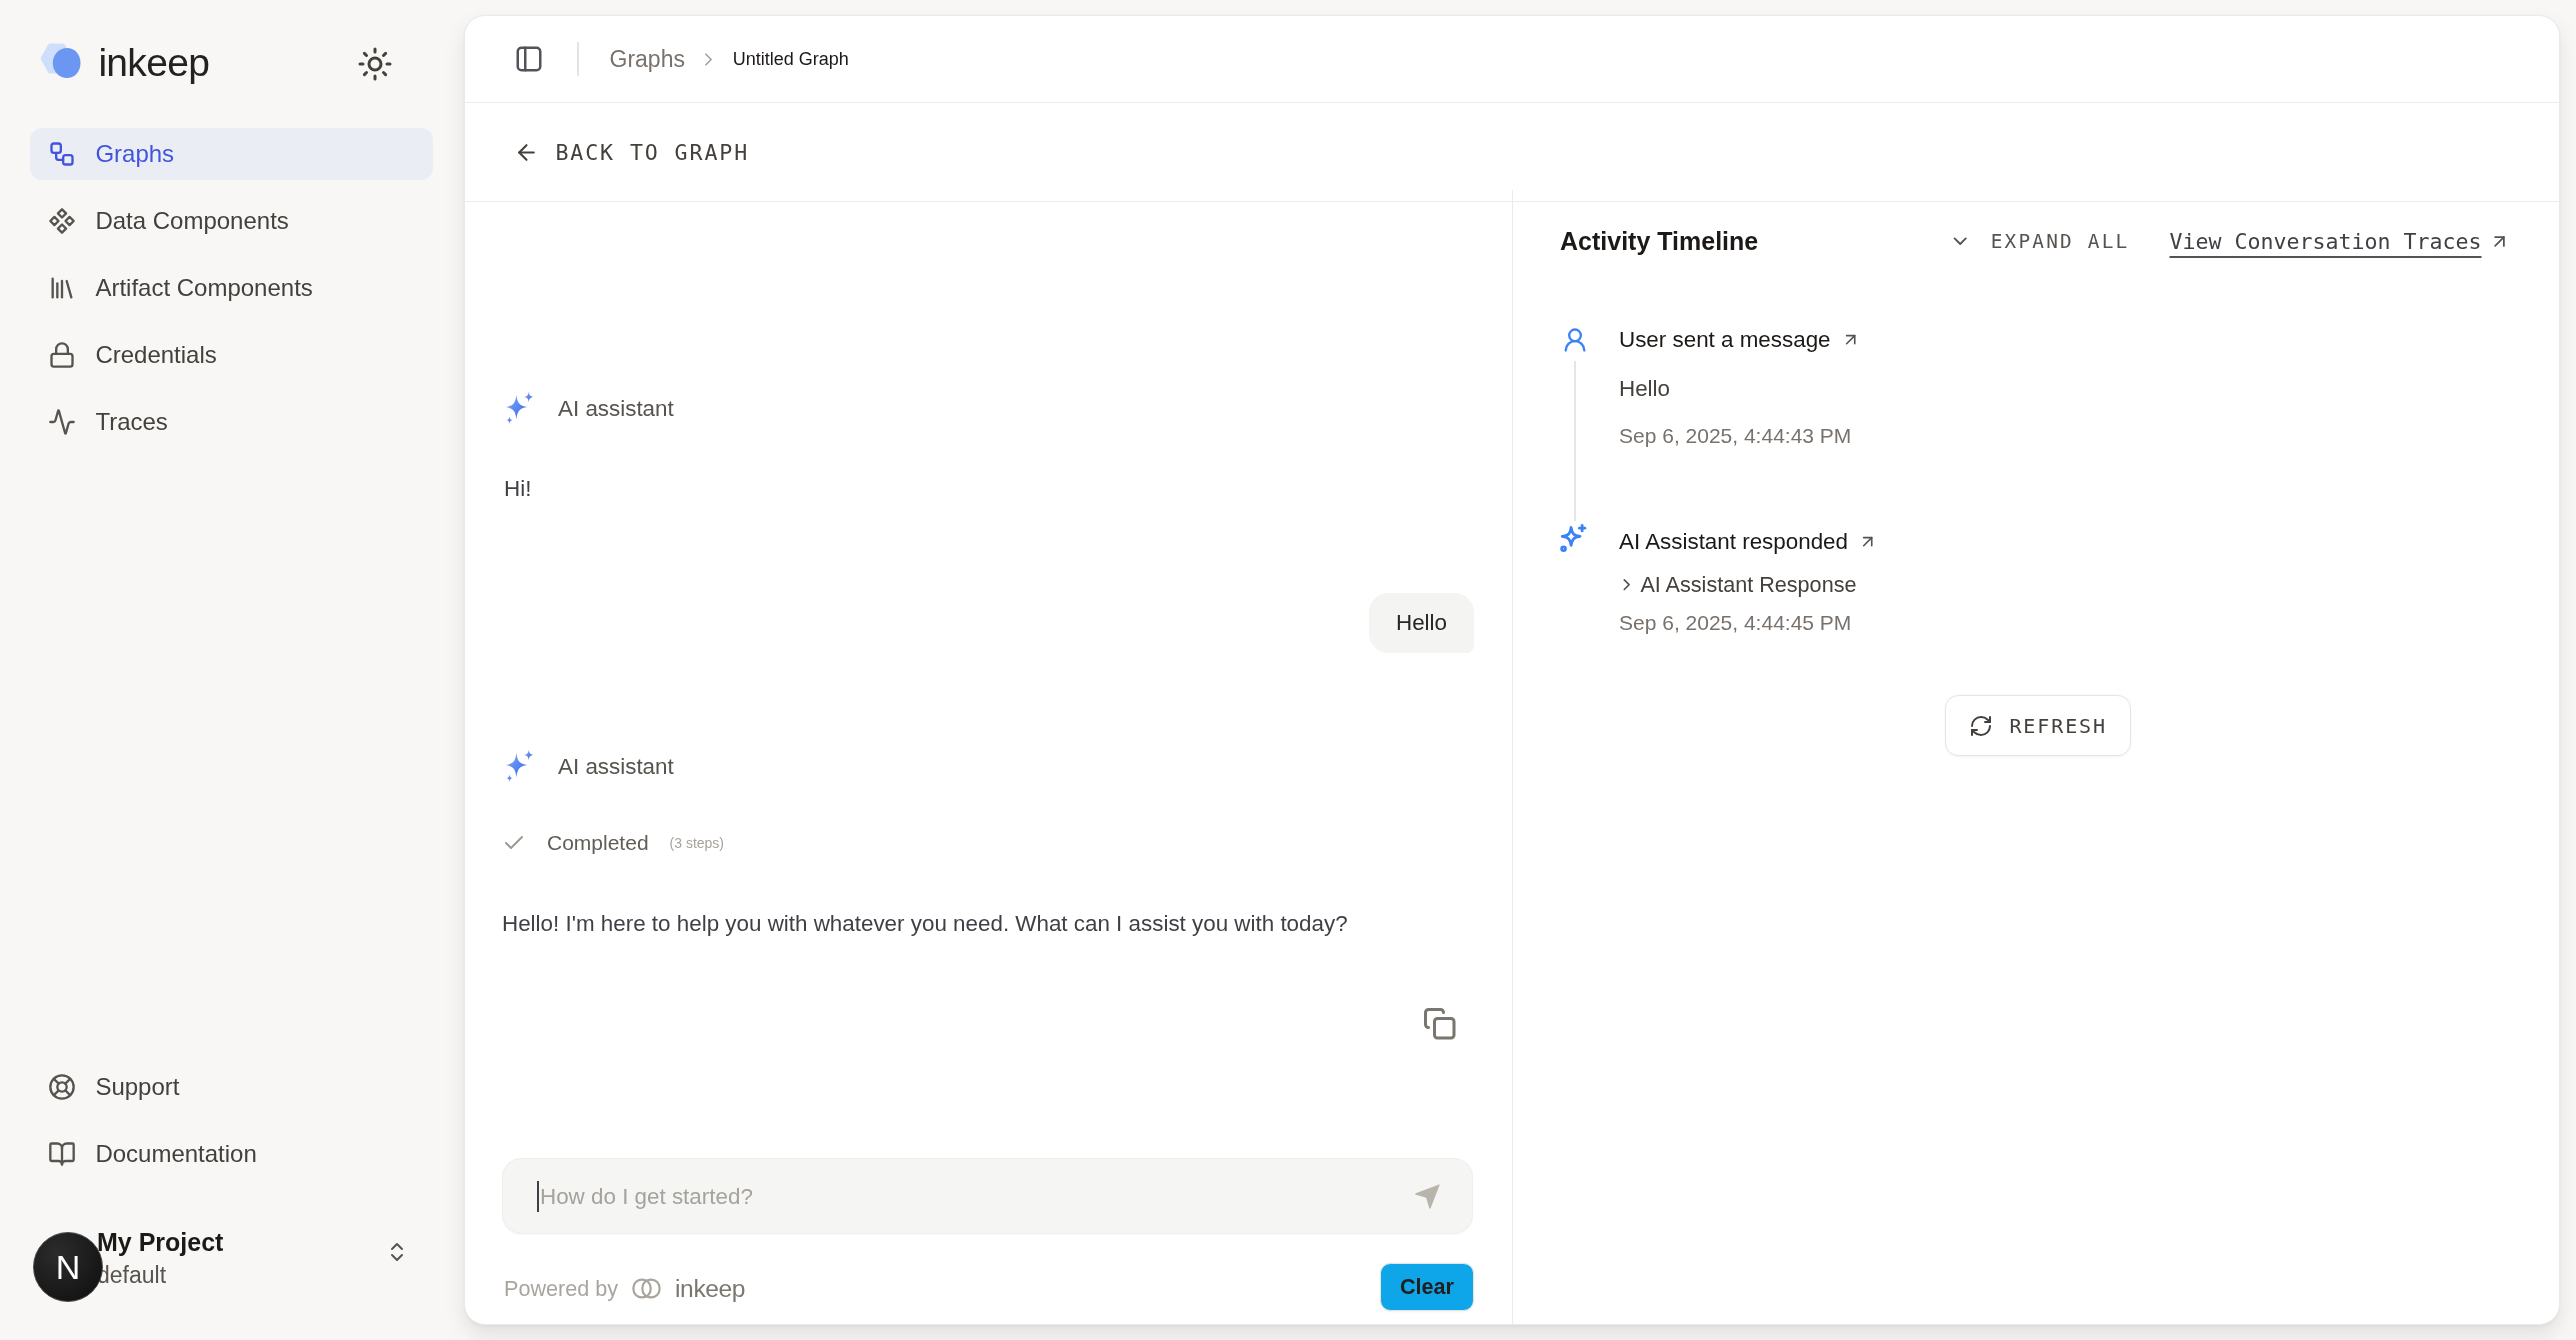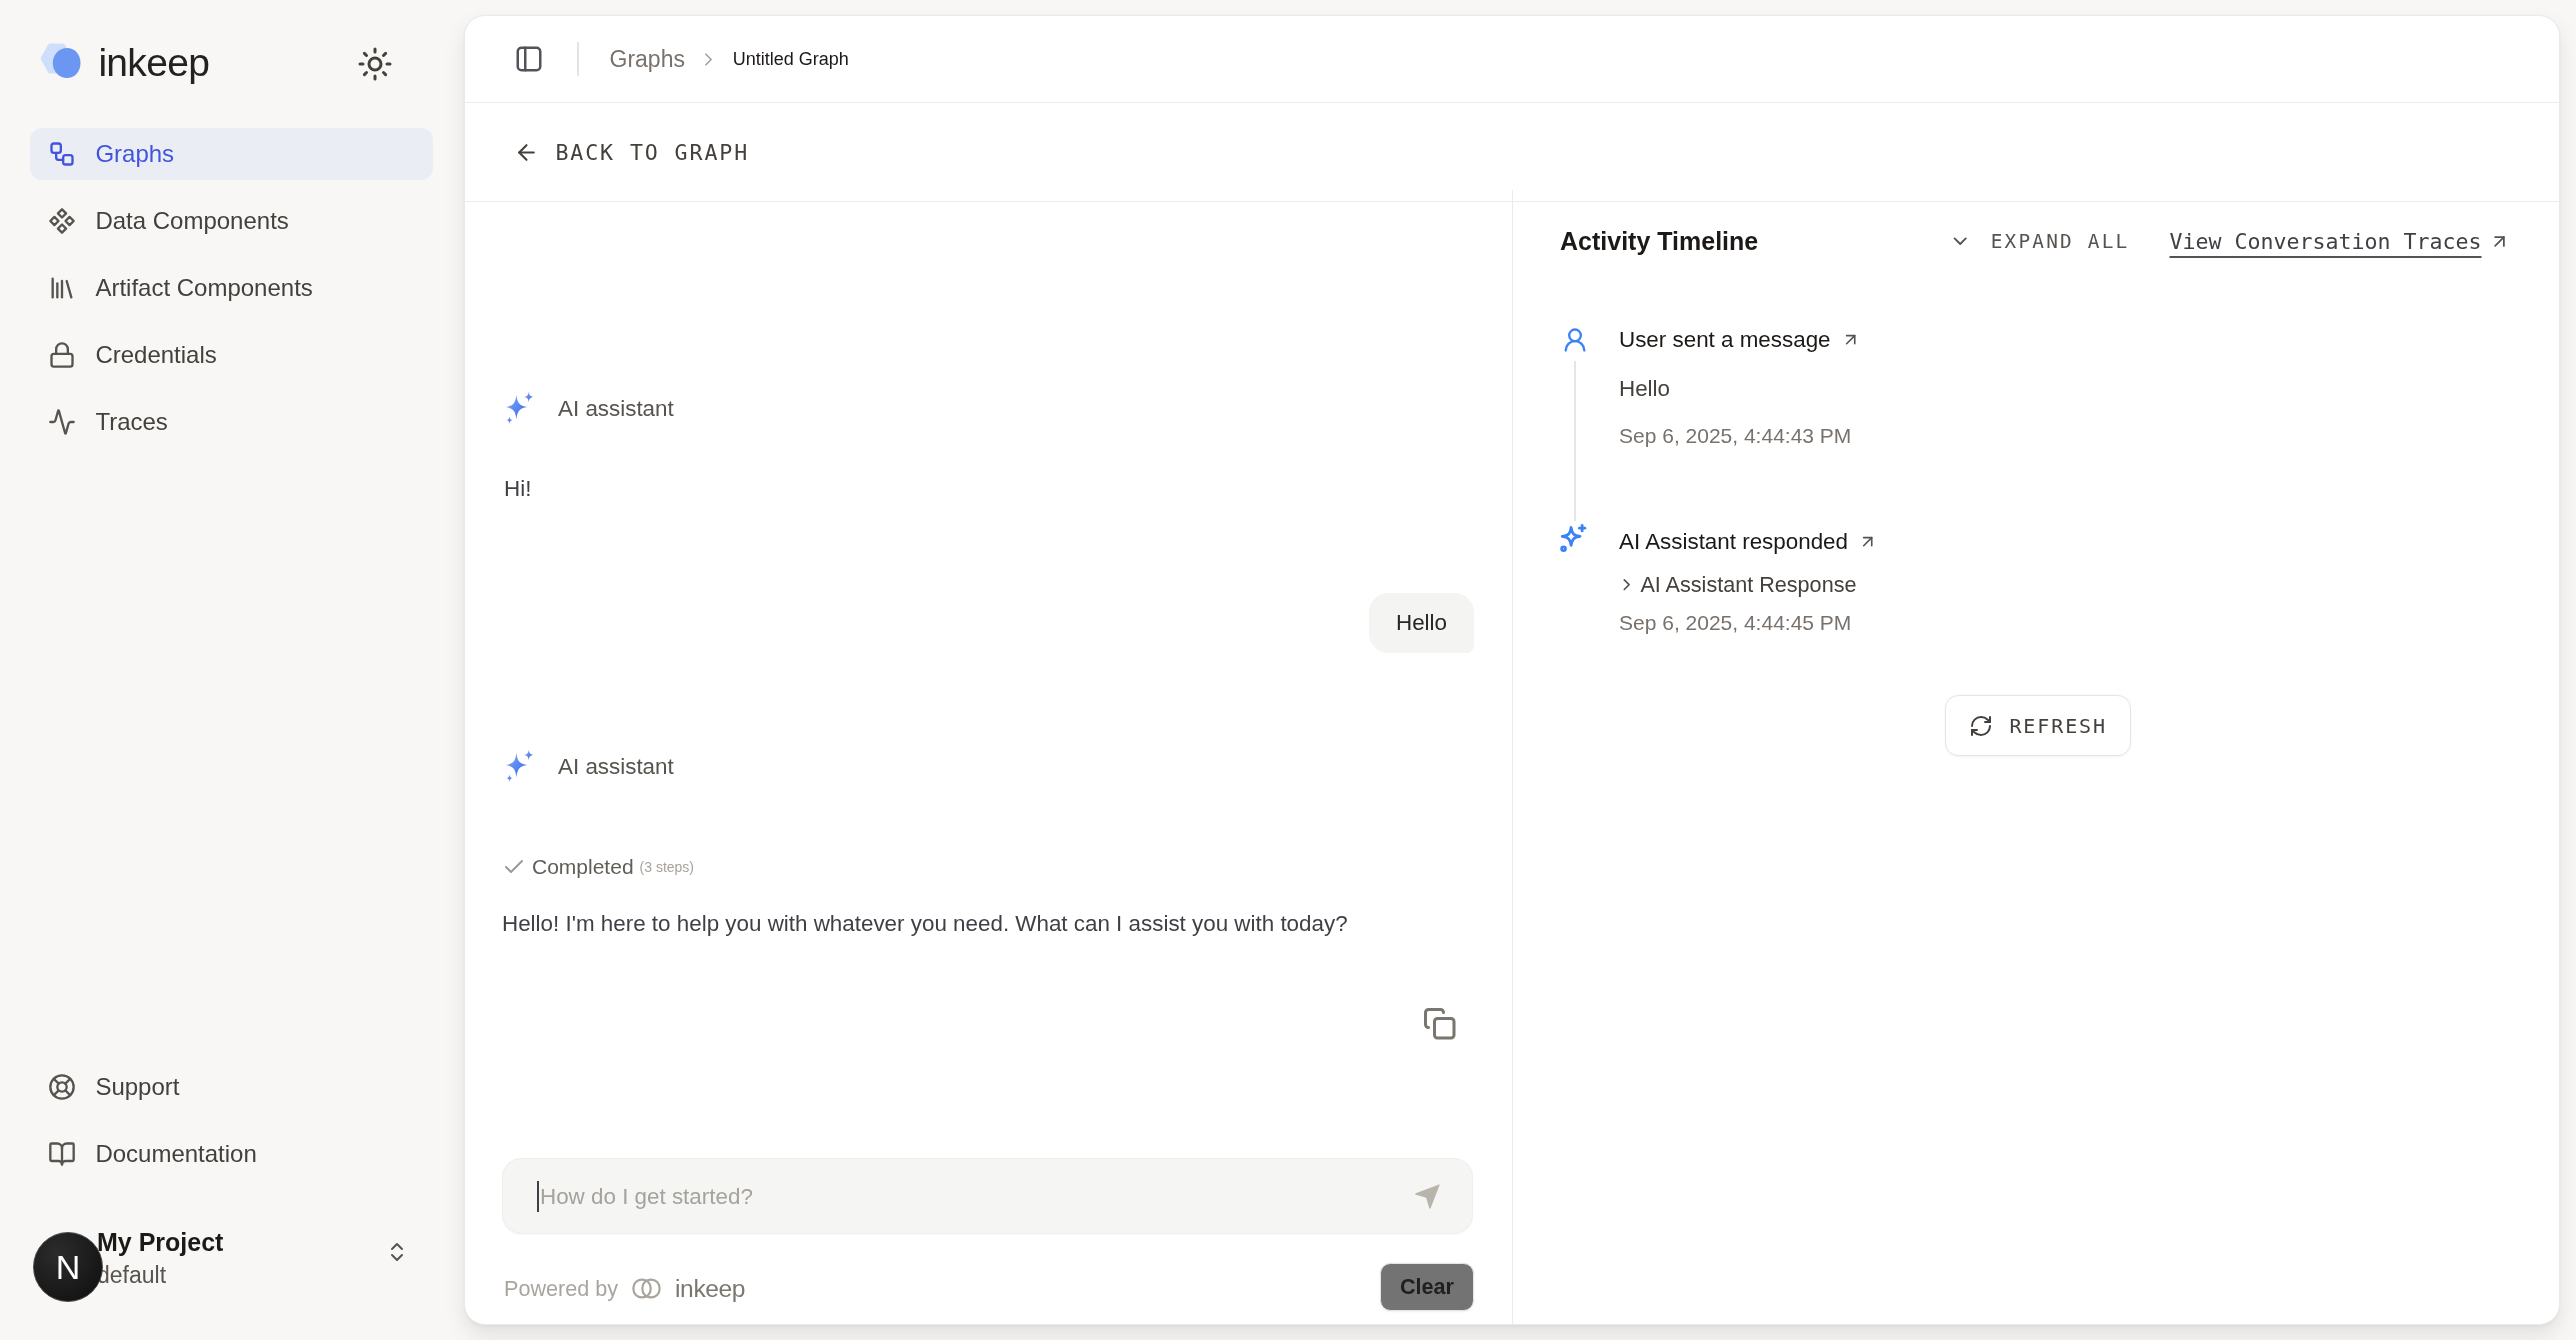--- a/index.html
+++ b/index.html
@@ -53,40 +53,40 @@
   .chat { position:relative; width:1047px; height:100%; }
   .timeline { position:relative; flex:1; height:100%; border-left:0.7px solid #ecebe8; }
 
   
   .msg-head { position:absolute; left:36px; display:flex; align-items:center; gap:20px; }
   .msg-head .av { width:37px; height:37px; }
   .msg-head .who { font-size:22.4px; color:#57534e; }
   .hi-text { position:absolute; left:39px; top:286px; font-size:22.4px; color:#3f3f46; }
   .bubble { position:absolute; right:38px; top:403px; background:#f4f4f2; border-radius:19.4px 19.4px 7.5px 19.4px;
             padding:17px 27px; font-size:22.4px; color:#292524; }
-  .status-row { position:absolute; left:37px; top:665px; display:flex; align-items:center; gap:6px;justify-content:center; }
+  .status-row { position:absolute; left:37px; top:641px; display:flex; align-items:center; gap:21px;justify-content:center; }
   .status-row .ic { width:24px; height:24px; color:#9f9a93; }
   .status-state { font-size:21px; color:#615d57; }
   .status-steps { font-size:14px; color:#a7a29b; }
   .response { position:absolute; left:37px; top:717px; width:969px; font-size:22.4px; line-height:34px; color:#3f3f46; }
   .copy-btn { position:absolute; left:956px; top:815px; width:36px; height:36px; border:none; background:transparent;
               color:#7a756d; cursor:pointer; }
   .chat-input { position:absolute; left:37px; top:968px; width:971px; height:76px; background:#f5f5f3;
                 border:0.7px solid #efeeeb; border-radius:19.4px; box-shadow:0 0.7px 1.5px rgba(0,0,0,.03); }
   .caret { position:absolute; left:34px; top:22.4px; width:1.5px; height:31px; background:#3f3f46; }
   .chat-input input { position:absolute; left:37px; top:0; width:850px; height:75px; border:none; outline:none;
                       background:transparent; font-size:22.4px; color:#3f3f46; font-family:"Liberation Sans",sans-serif; }
   .chat-input input::placeholder { color:#a6a29c; opacity:1; }
   .send-btn { position:absolute; right:28px; top:21px; width:33px; height:33px; border:none; background:transparent;
               color:#b8b3ab; cursor:pointer; }
   .powered { position:absolute; left:39px; top:1082px; display:flex; align-items:center; gap:12px; cursor:pointer; }
   .powered-txt { font-size:21.6px; color:#a9a49d; }
   .powered-glyph { width:33px; height:33px; color:#a9a49d; }
   .powered-brand { font-size:24.6px; font-weight:500; color:#7c766e; letter-spacing:-0.4px; }
-  .clear-btn { position:absolute; left:915px; top:1073px; width:94px; height:48px; background:#737373;
+  .clear-btn { position:absolute; left:915px; top:1073px; width:94px; height:48px; background:#0ea5e9;
                border:0.7px solid #e7e5e1; border-radius:10.4px; box-shadow:0 0.7px 2.2px rgba(0,0,0,.06);
                font-size:21.6px; font-weight:700; color:#21201e; cursor:pointer; font-family:"Liberation Sans",sans-serif; }
 
   
   .tl-head { position:absolute; left:0; top:37px; width:100%; padding:0 49px 0 47px; display:flex; align-items:center; }
   .tl-title { font-size:25px; font-weight:600; color:#1c1917; }
   .tl-chevron { width:22.4px; height:22.4px; color:#52525b; margin-left:auto; cursor:pointer; }
   .tl-expand { font-size:19.4px; font-weight:500; letter-spacing:2.2px; color:#57534e; margin-left:19.4px; cursor:pointer; }
   .tl-link { display:flex; align-items:center; gap:7.5px; margin-left:40px; cursor:pointer; color:#3f3f46; }
   .tl-link .txt { font-size:21.6px; text-decoration:underline; text-underline-offset:6.7px;

